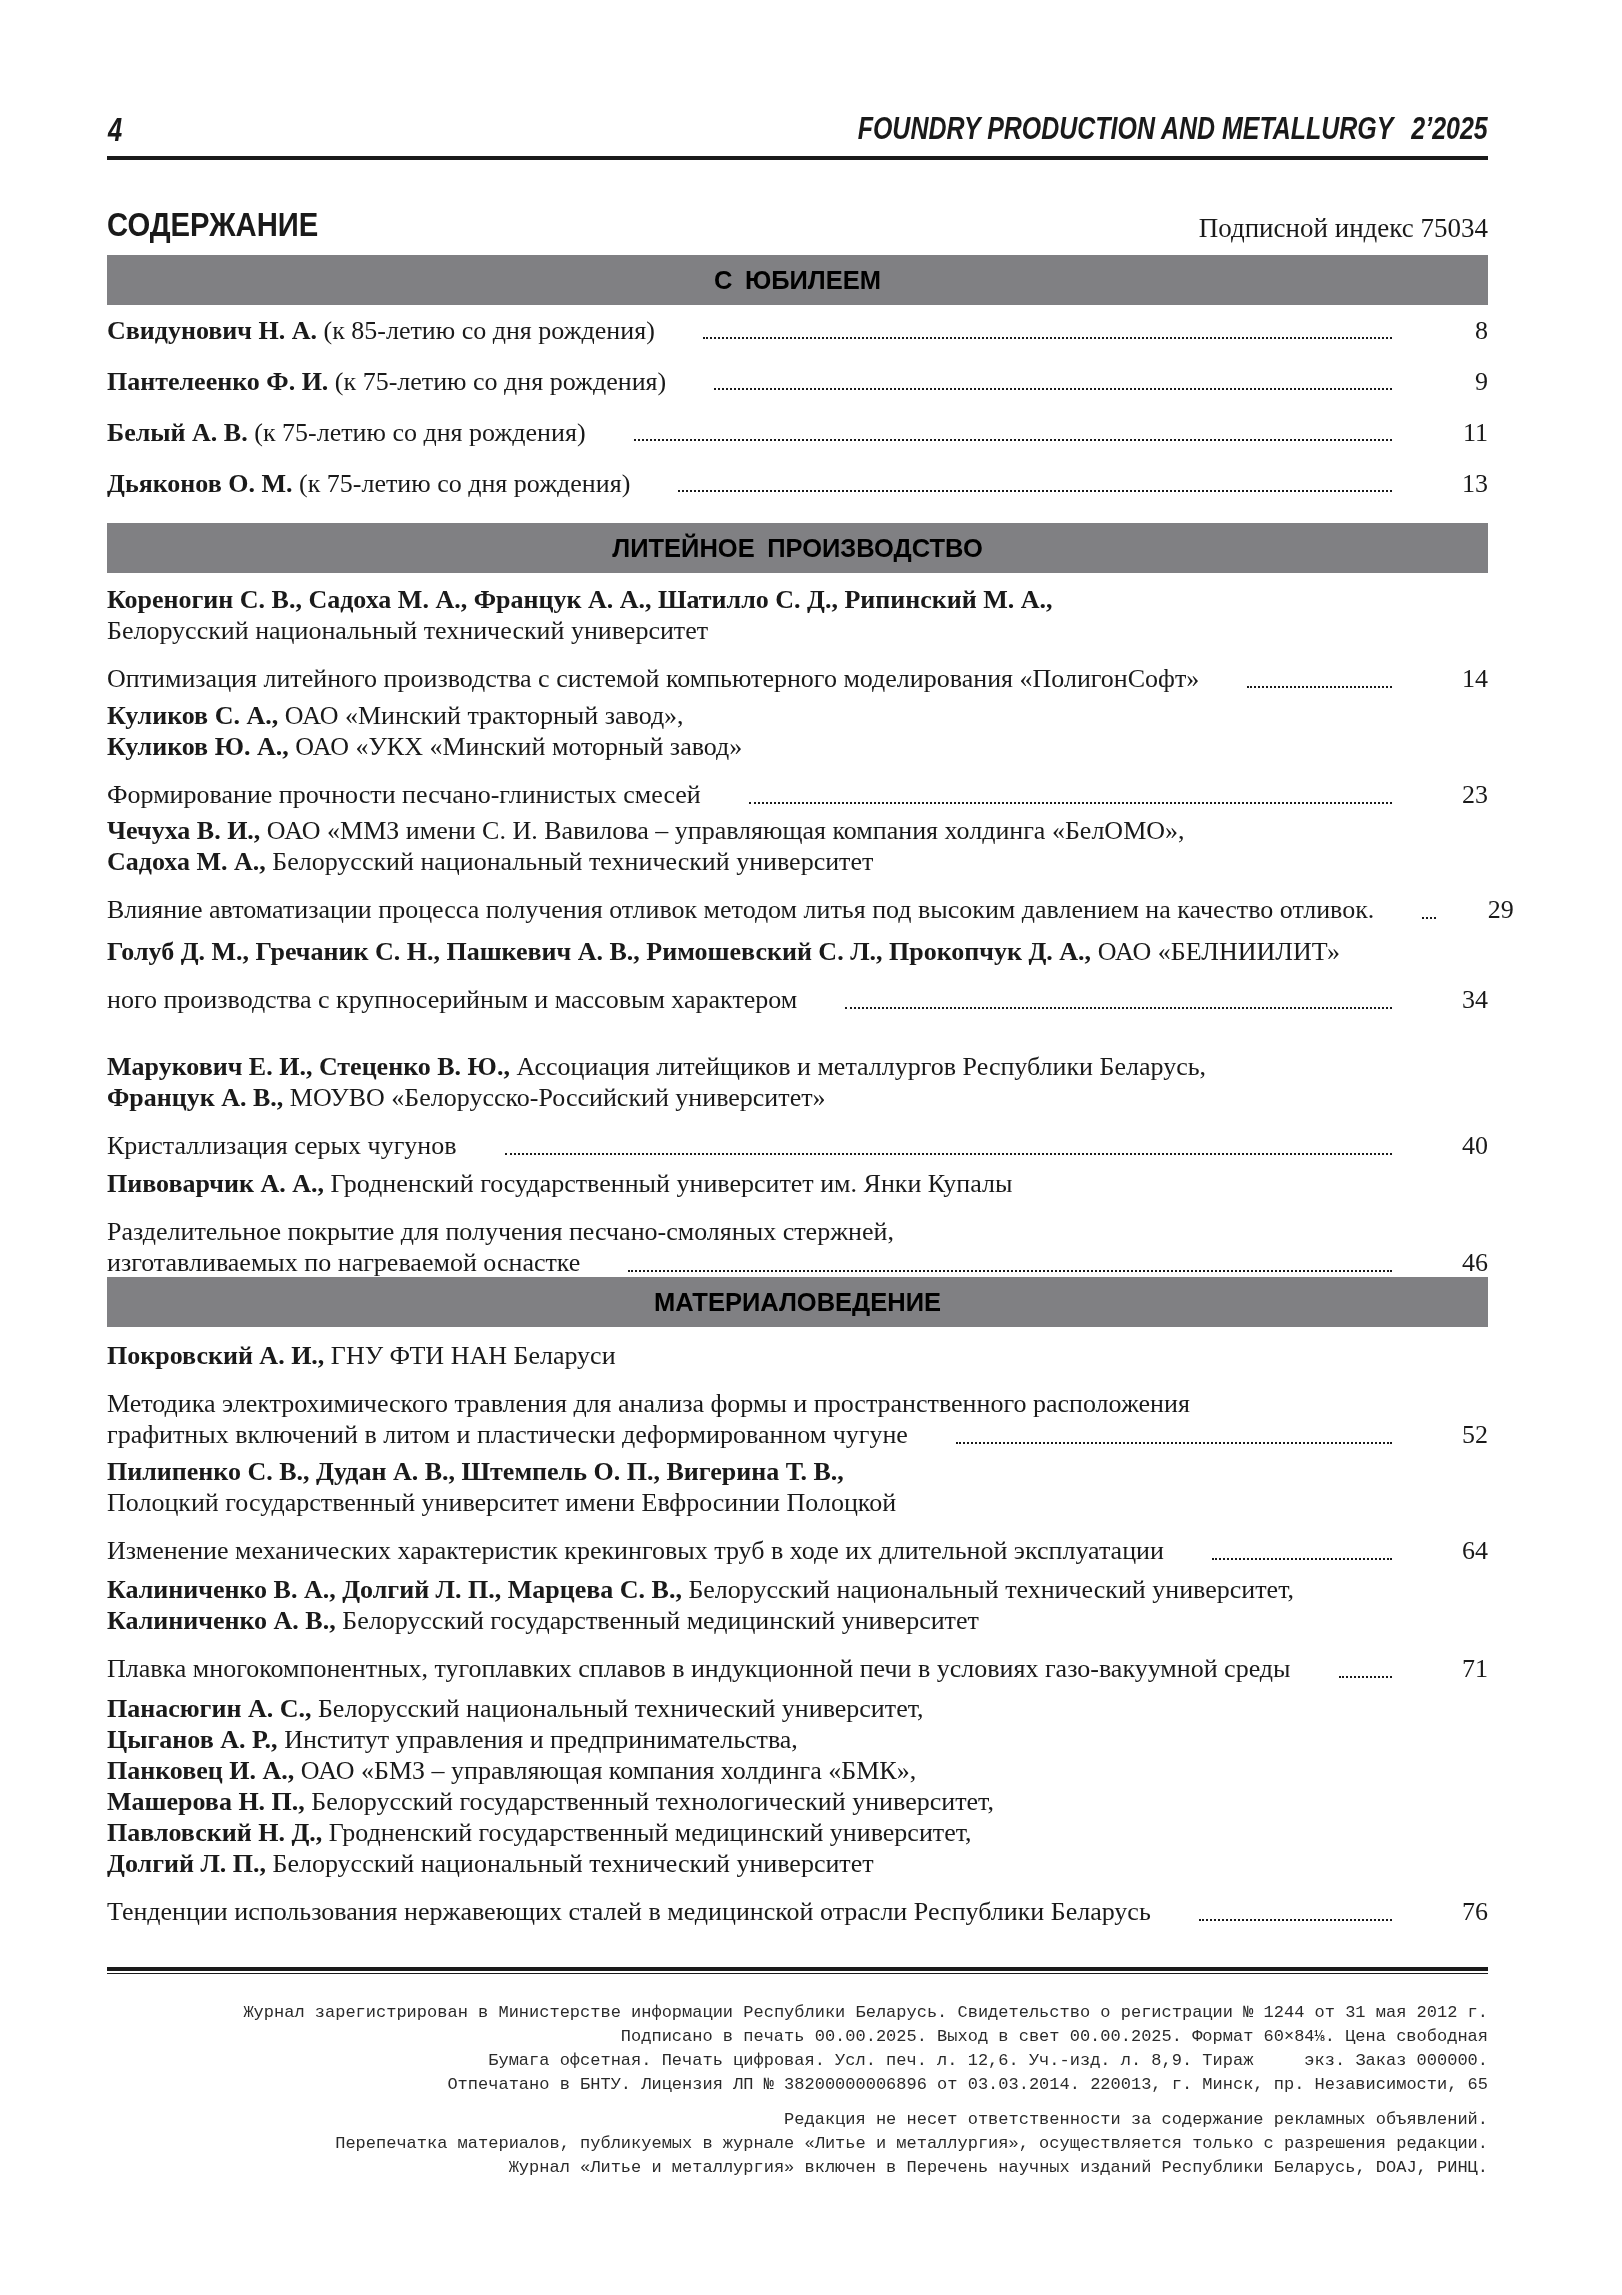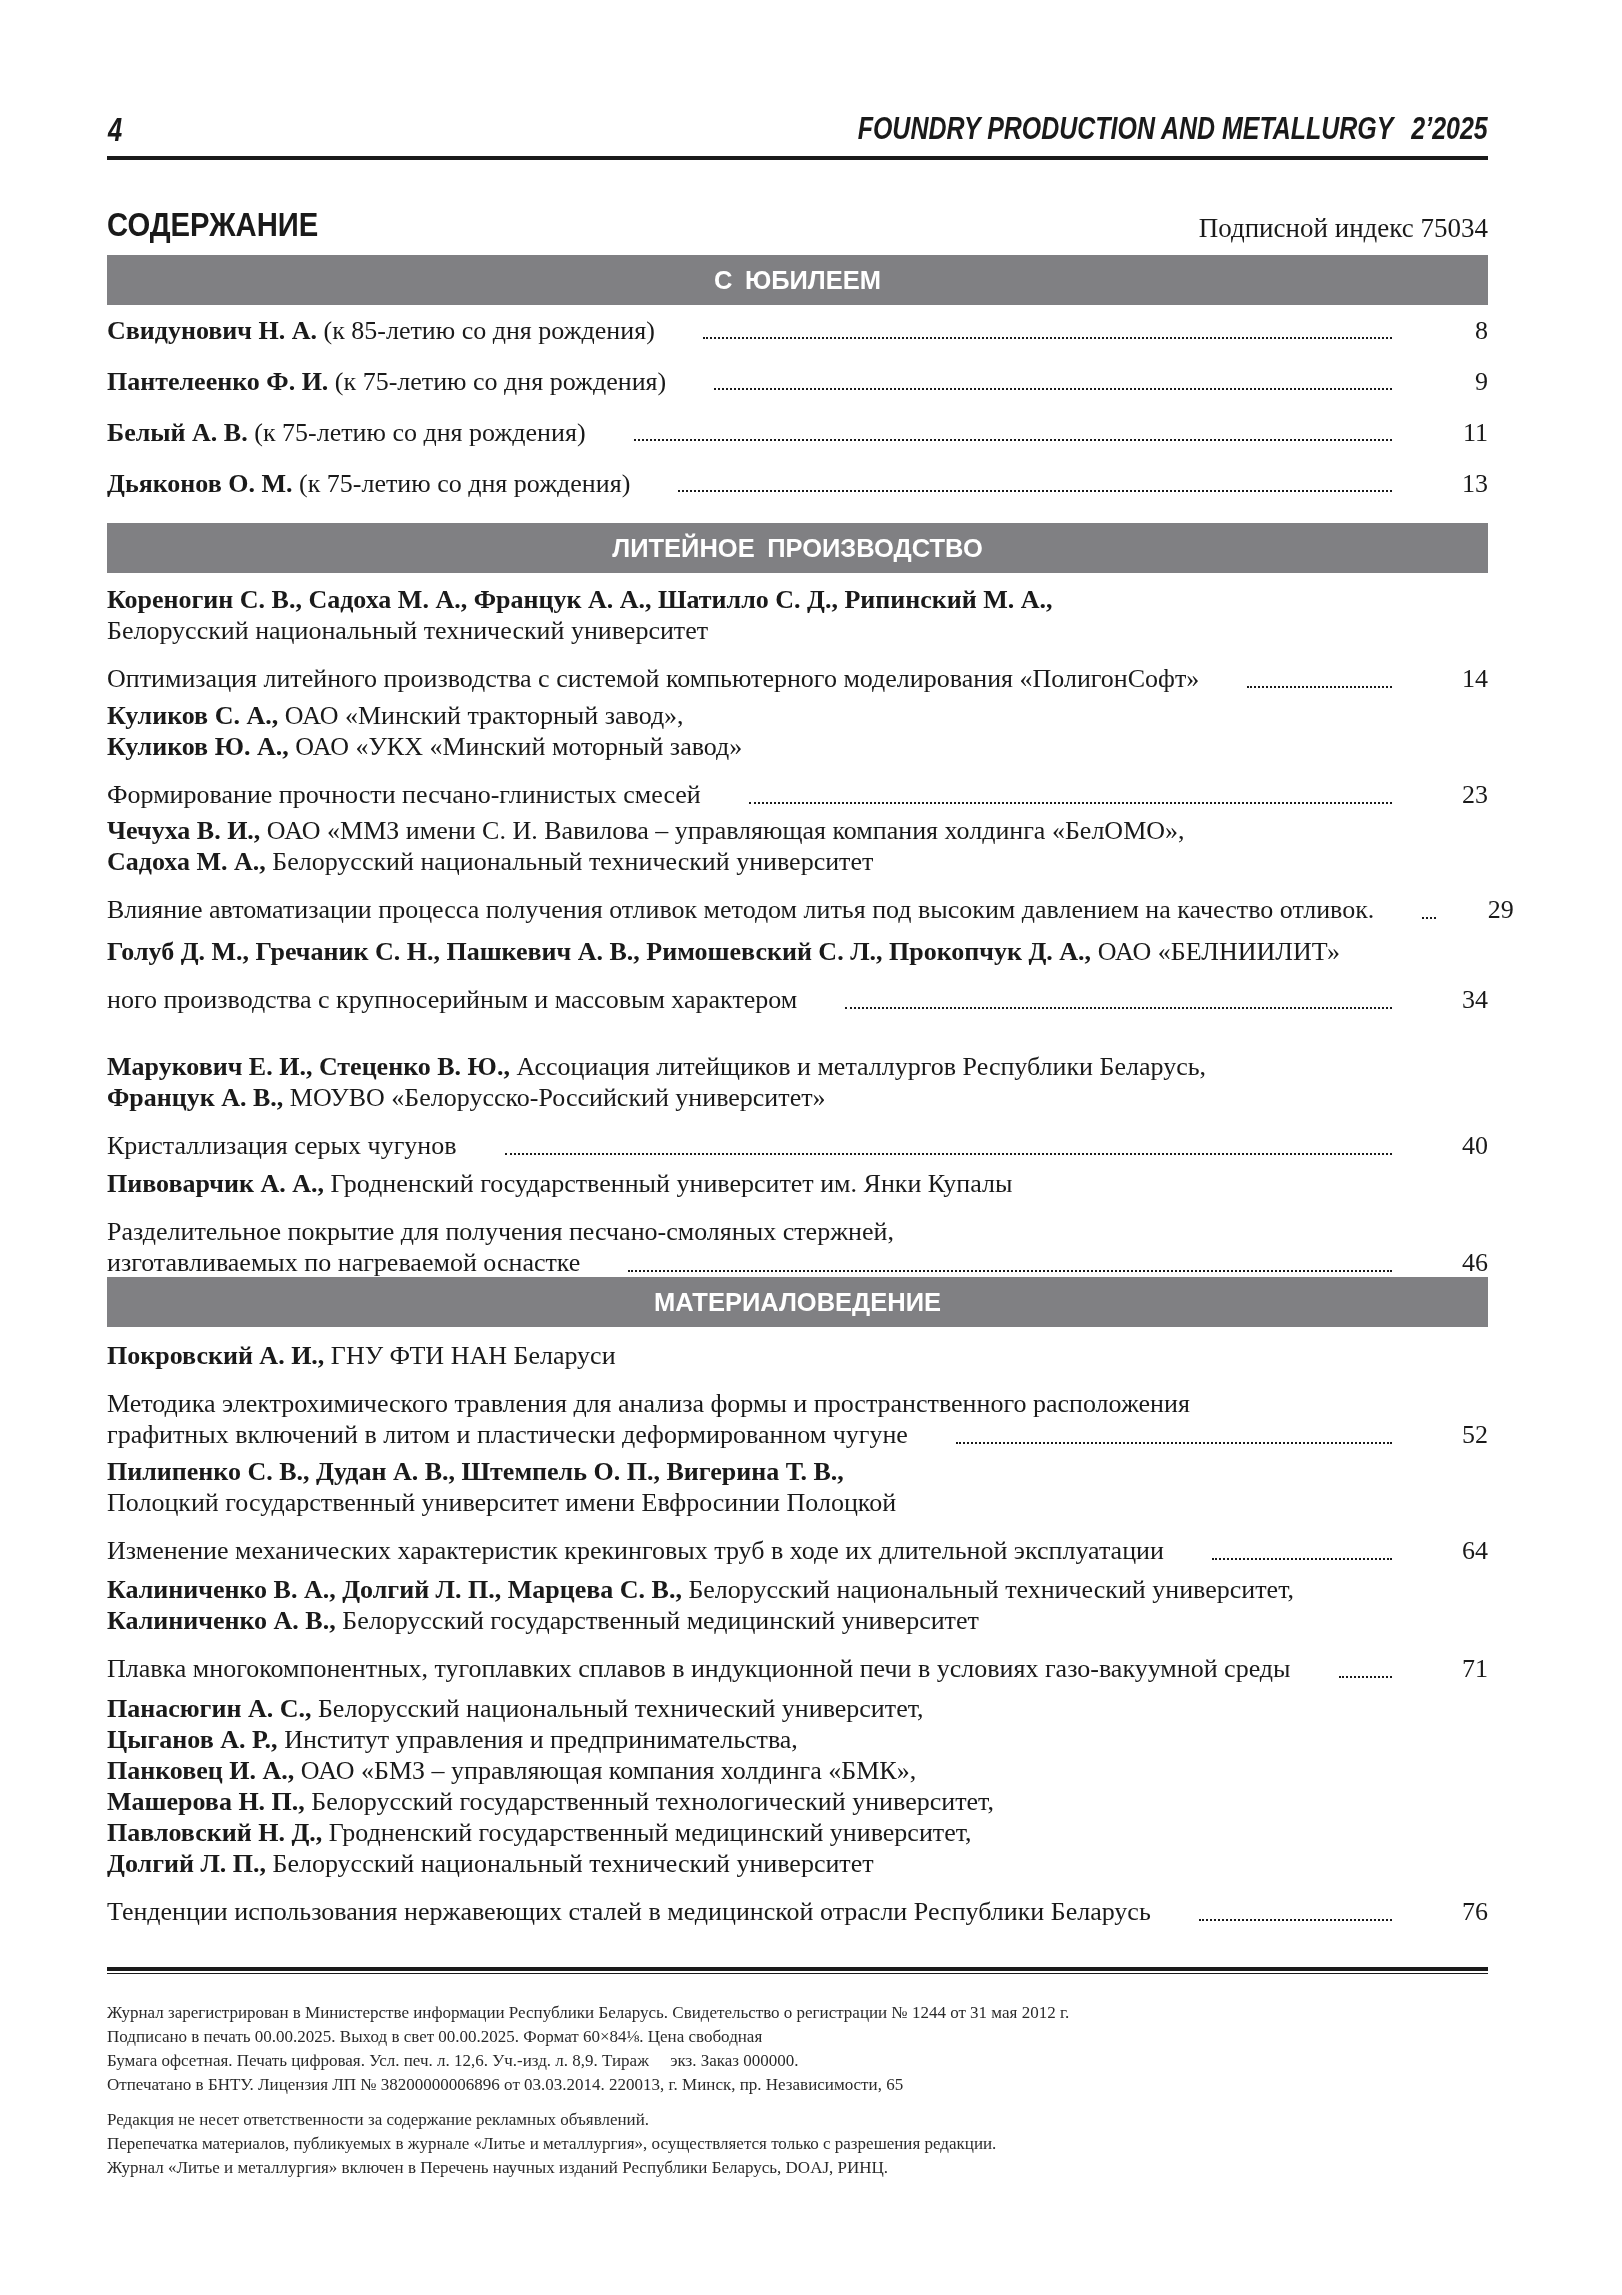--- a/index.html
+++ b/index.html
@@ -55,21 +55,21 @@
       font-size: 27px; white-space: nowrap;
     }
     
     .section-band {
       position: absolute; left: 0;
       width: 1381px; height: 50px;
       background: #808083;
       display: flex; align-items: center; justify-content: center;
     }
     .section-band span {
-      color: #ffffff;
+      color: #000000;
       font-family: "Liberation Sans", sans-serif;
       font-weight: bold; font-size: 25.5px;
       word-spacing: 5.4px;
     }
     .entry {
       position: absolute; left: 0; width: 1381px;
       font-size: 26px; line-height: 31px;
     }
     .authors-line { white-space: nowrap; }
     .authors-line b { font-weight: bold; }
@@ -93,22 +93,22 @@
     .footer-rule-thick {
       position: absolute; left: 0; top: 1967px;
       width: 1381px; height: 4px; background: #1a1a1a;
     }
     .footer-rule-thin {
       position: absolute; left: 0; top: 1973px;
       width: 1381px; height: 1.3px; background: #1a1a1a;
     }
     .imprint {
       position: absolute; left: 0; top: 2001px;
-      width: 1381px; text-align: left;
-      font-family: Liberation Serif, serif;
+      width: 1381px; text-align: right;
+      font-family: Liberation Mono, monospace;
       font-size: 17px; line-height: 24px;
       color: #2a2a2a;
     }
     .imprint .block2 { margin-top: 10.7px; }
     .imprint div { white-space: nowrap; }
   </style>
 </head>
 <body>
 
 <div class="page">

